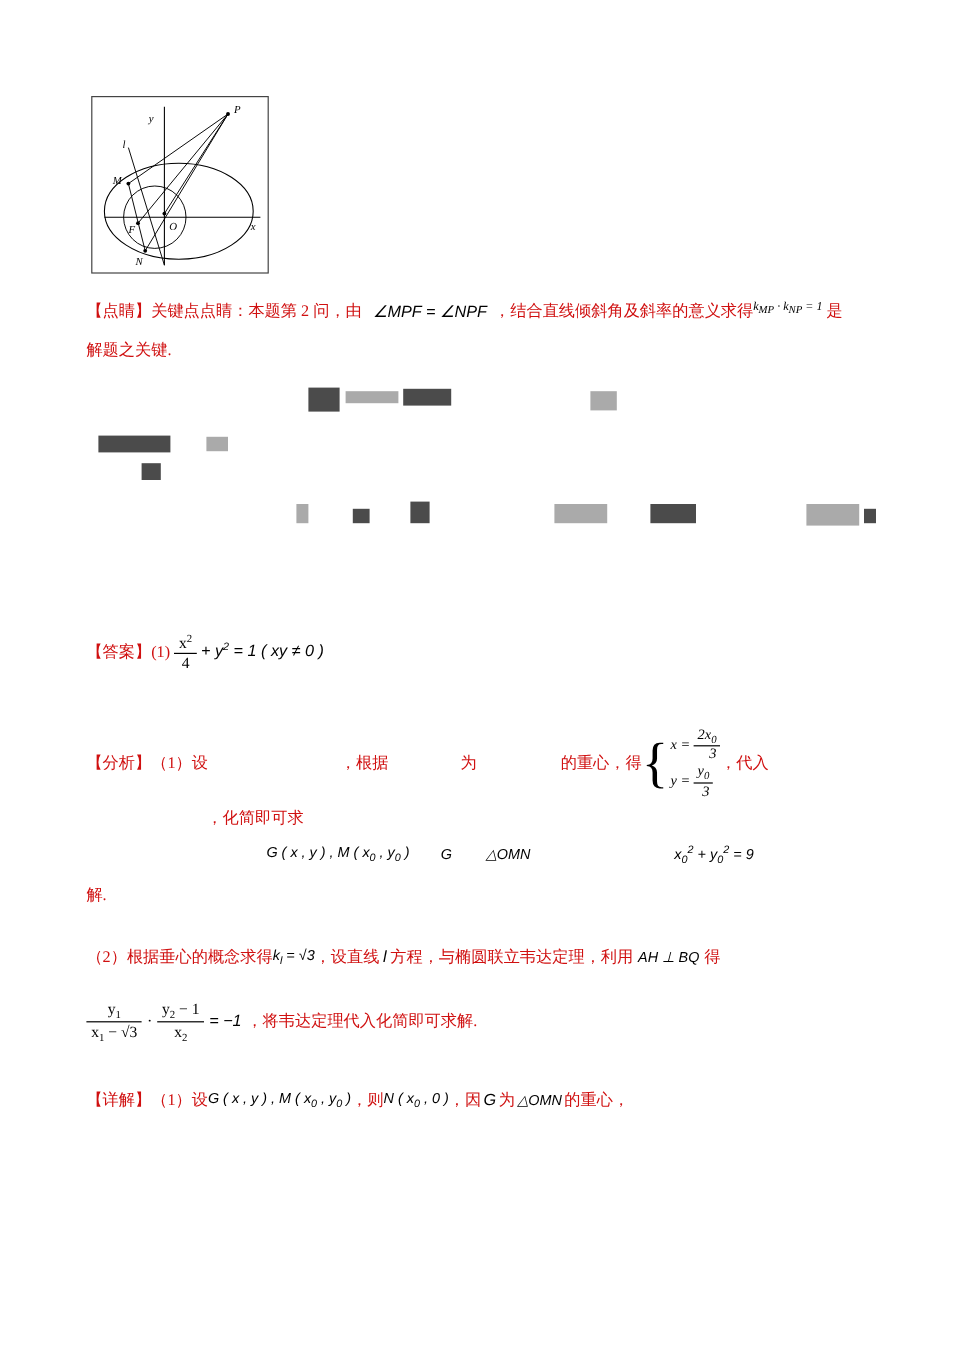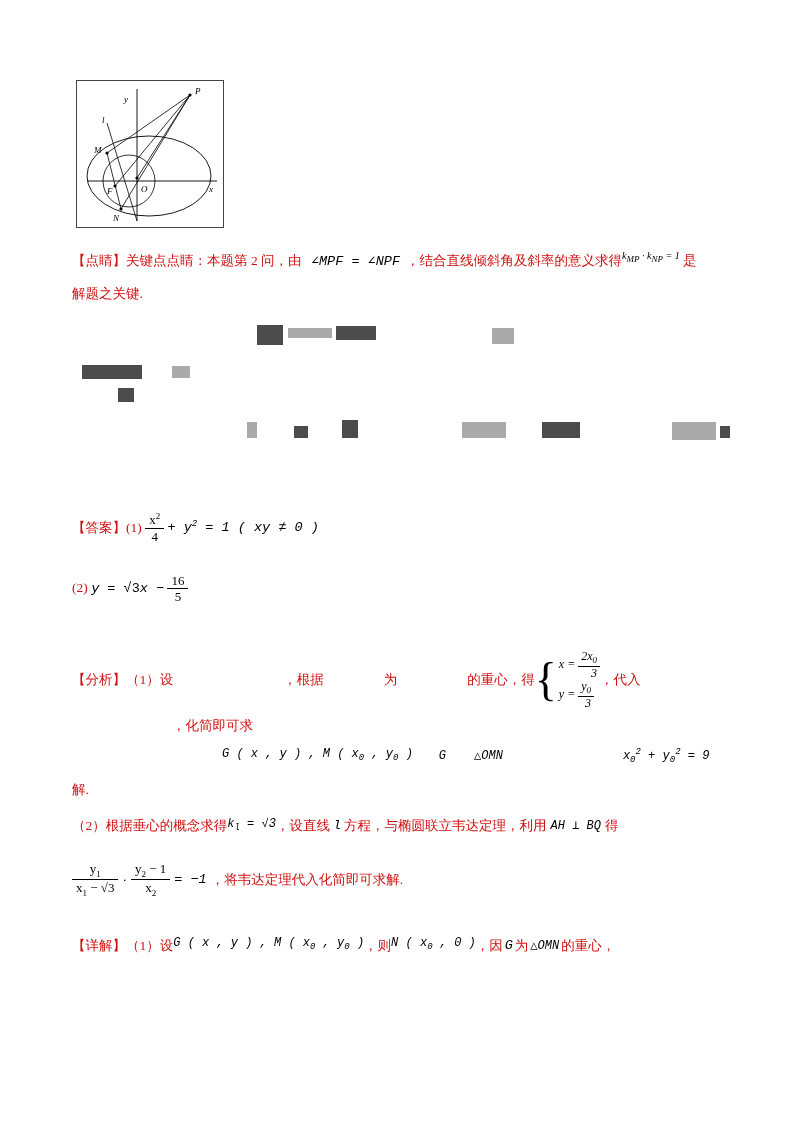--- a/index.html
+++ b/index.html
@@ -39,21 +39,21 @@
     position: relative;
     width: 148px;
     height: 148px;
     margin-left: 4px;
     border: 1px solid #444;
     background: #fff;
     box-sizing: border-box;
   }
   .fig-wrap svg { display: block; }
   .blk { color: #000; }
-  .mathi { font-family: Liberation Mono, monospace; font-style: italic; }
+  .mathi { font-family: Liberation Sans, sans-serif; font-style: italic; }
   .sup { font-size: 9px; vertical-align: super; }
   .sub { font-size: 9px; vertical-align: sub; }
 
   .hint-box {
     margin-top: 12px;
     width: 655px;
     font-size: 13.5px;
     line-height: 32px;
     color: #d01010;
   }
@@ -82,21 +82,21 @@
     position: absolute;
     background: #2b2b2b;
     opacity: 0.85;
   }
   .smudge.light { background: #555; opacity: 0.5; }
 
   .sec {
     font-size: 13.5px;
     line-height: 30px;
     color: #d01010;
-    margin-top: 4px;
+    margin-top: 21px;
   }
 
   .big-frac {
     display: inline-block;
     vertical-align: middle;
     text-align: center;
     font-size: 13px;
     line-height: 1.2;
   }
   .big-frac .num { display: block; border-bottom: 1px solid currentColor; padding: 0 4px; }
@@ -202,28 +202,20 @@
 
     <div class="sec">
       <span>【答案】</span><span>(1)</span>
       <span class="big-frac blk">
         <span class="num"><span>x</span><span class="sup">2</span></span>
         <span class="den">4</span>
       </span>
       <span class="mathi blk"><span>+ y</span><span class="sup">2</span> <span>= 1</span> <span>( xy ≠ 0 )</span></span>
     </div>
 
-    <div class="sec ans-line" style="margin-top:28px">
-      <span>(2)</span>
-      <span class="mathi blk"><span>y = </span><span class="sqrt">√3</span><span>x −</span></span>
-      <span class="big-frac blk">
-        <span class="num">16</span>
-        <span class="den">5</span>
-      </span>
-    </div>
 
     <div class="sec" style="margin-top:45px">
       <div class="row">
         <span>【分析】</span>
           <span>（1）设</span>
         <span class="spacer-md"></span>
         <span>，根据</span>
         <span class="spacer-sm"></span>
         <span>为</span>
         <span class="spacer-sm" style="width:70px"></span>
@@ -258,21 +250,21 @@
         <span style="width:28px; display:inline-block"></span>
         <span class="mathi blk small-note">△OMN</span>
         <span style="width:120px; display:inline-block"></span>
         <span class="mathi blk small-note"><span>x</span><span class="sub">0</span><span class="sup">2</span><span> + y</span><span class="sub">0</span><span class="sup">2</span><span> = 9</span></span>
       </div>
 
       <div>
         <span>解.</span>
       </div>
 
-      <div class="row" style="margin-top:4px">
+      <div class="row" style="margin-top:20px">
         <span>（2）根据垂心的概念求得</span>
         <span class="mathi blk small-note"><span>k</span><span class="sub">l</span><span> = </span><span>√3</span></span>
         <span>，设直线</span>
         <span class="mathi blk" style="padding:0 3px">l</span>
         <span>方程，与椭圆联立韦达定理，利用</span>
         <span class="mathi blk small-note" style="padding:0 4px">AH ⊥ BQ</span>
         <span>得</span>
       </div>
 
       <div class="row" style="margin-top:17px">

